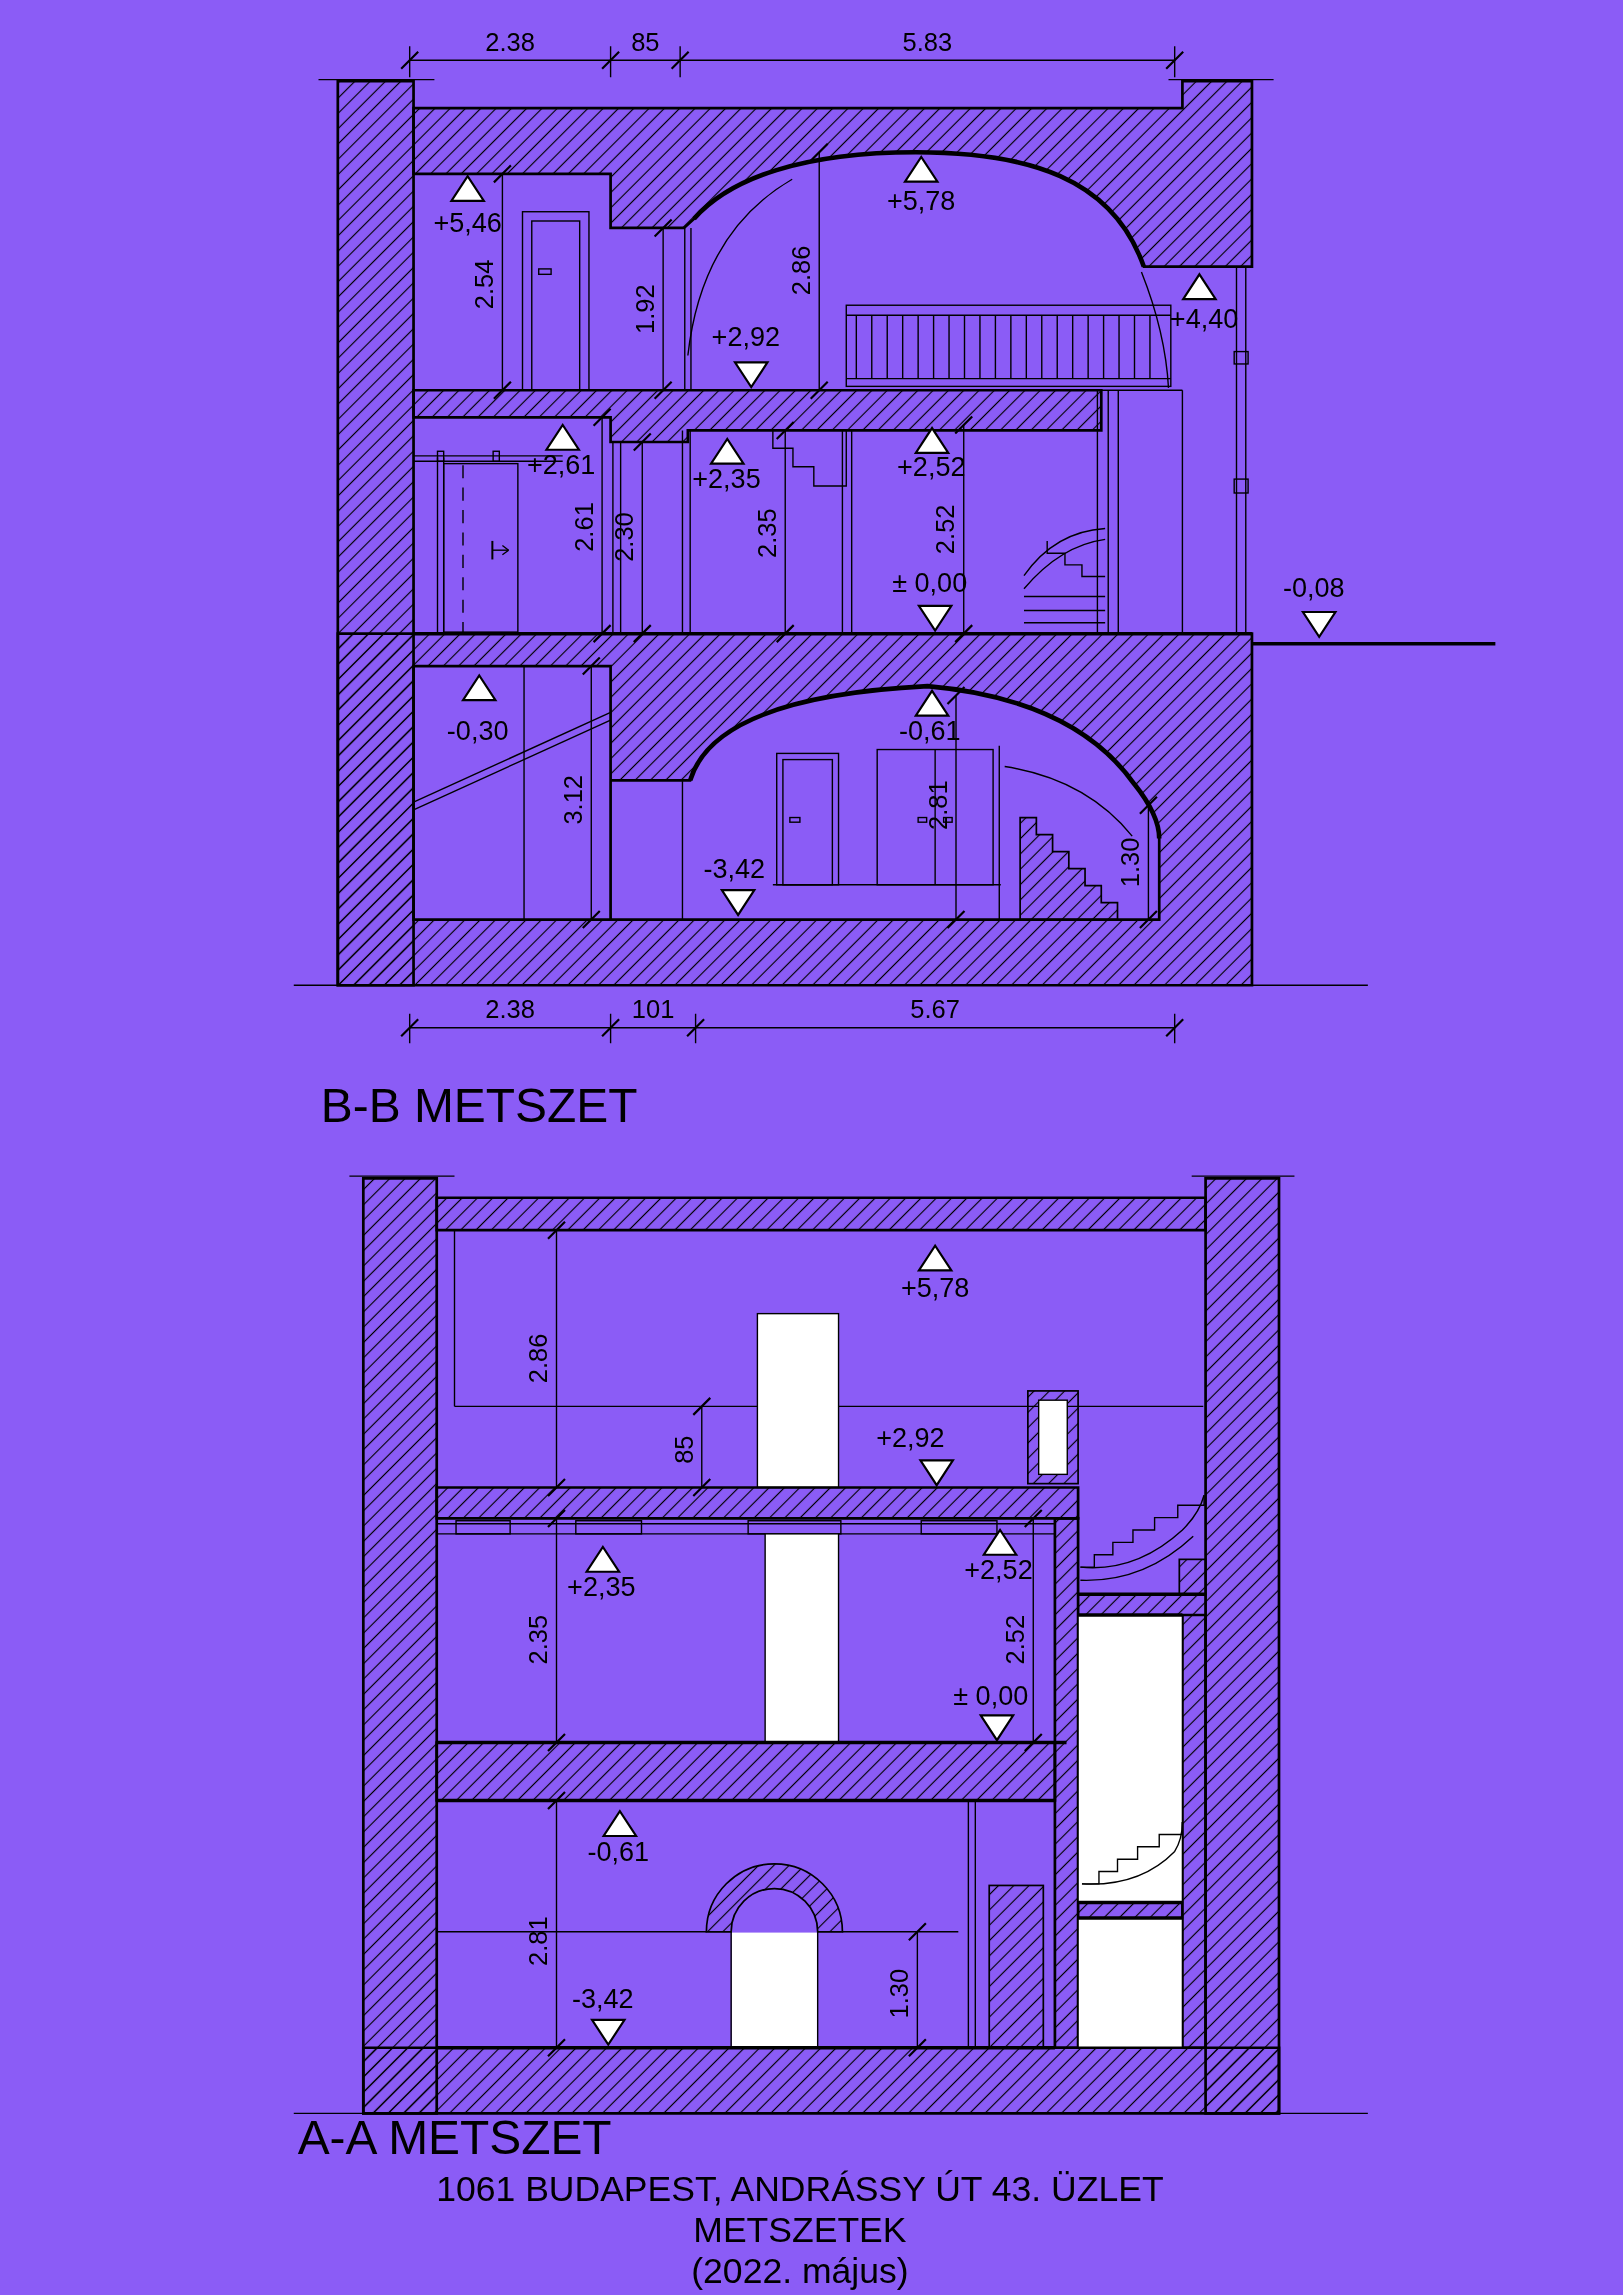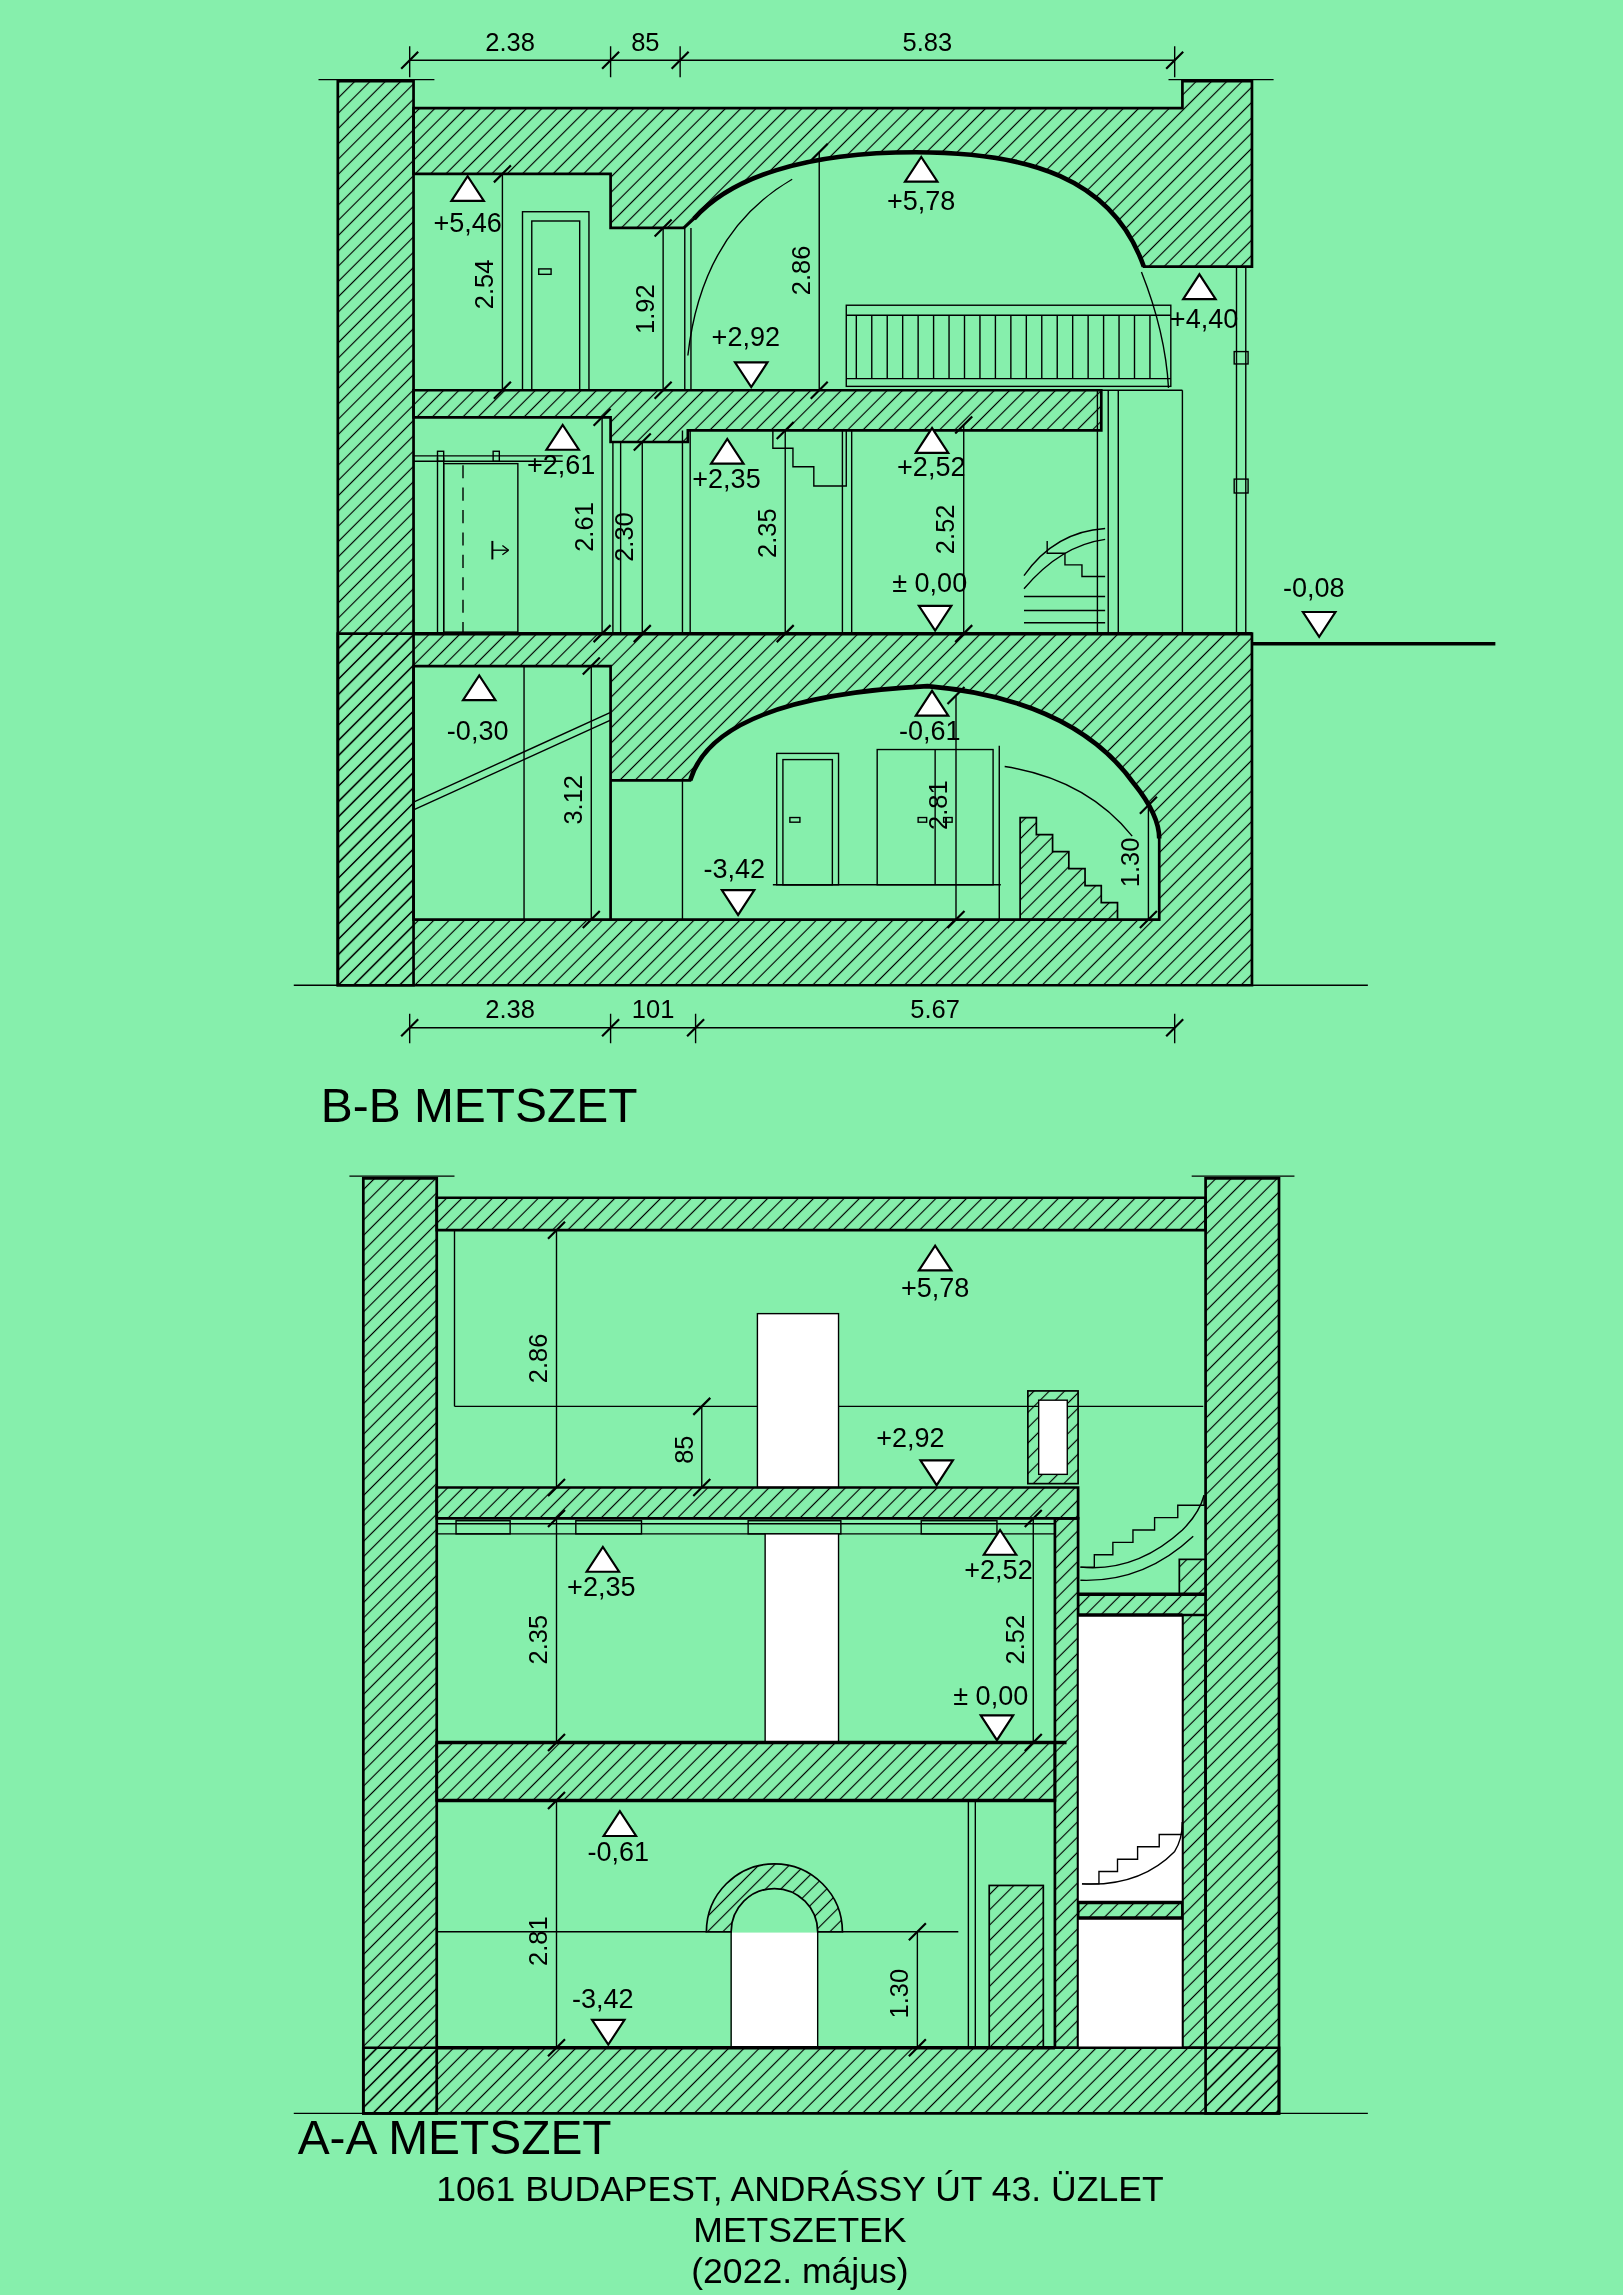--- a/index.html
+++ b/index.html
@@ -1,16 +1,16 @@
 <!DOCTYPE html>
 <html style="font-size:12.4px"><head>
 <meta charset="utf-8">
 <style>
   html,body{margin:0;padding:0;background:#ffffff;}
-  .page{width:1623px;height:2295px;position:relative;background:#86efac;}
+  .page{width:1623px;height:2295px;position:relative;background:#8b5cf6;}
   svg{display:block;}
   .wall{fill:url(#hatch);stroke:#000;stroke-width:3.5;}
   .wallthin{fill:url(#hatch);stroke:#000;stroke-width:2.2;}
   .white{fill:#fff;stroke:#000;stroke-width:1.8;}
   .thin{fill:none;stroke:#000;stroke-width:1.8;}
   .med{fill:none;stroke:#000;stroke-width:2.6;}
   .thick{fill:none;stroke:#000;stroke-width:4.5;}
   .arch{fill:none;stroke:#000;stroke-width:6;}
   .dim{fill:none;stroke:#000;stroke-width:1.8;}
   .tick{fill:none;stroke:#000;stroke-width:2.8;}

